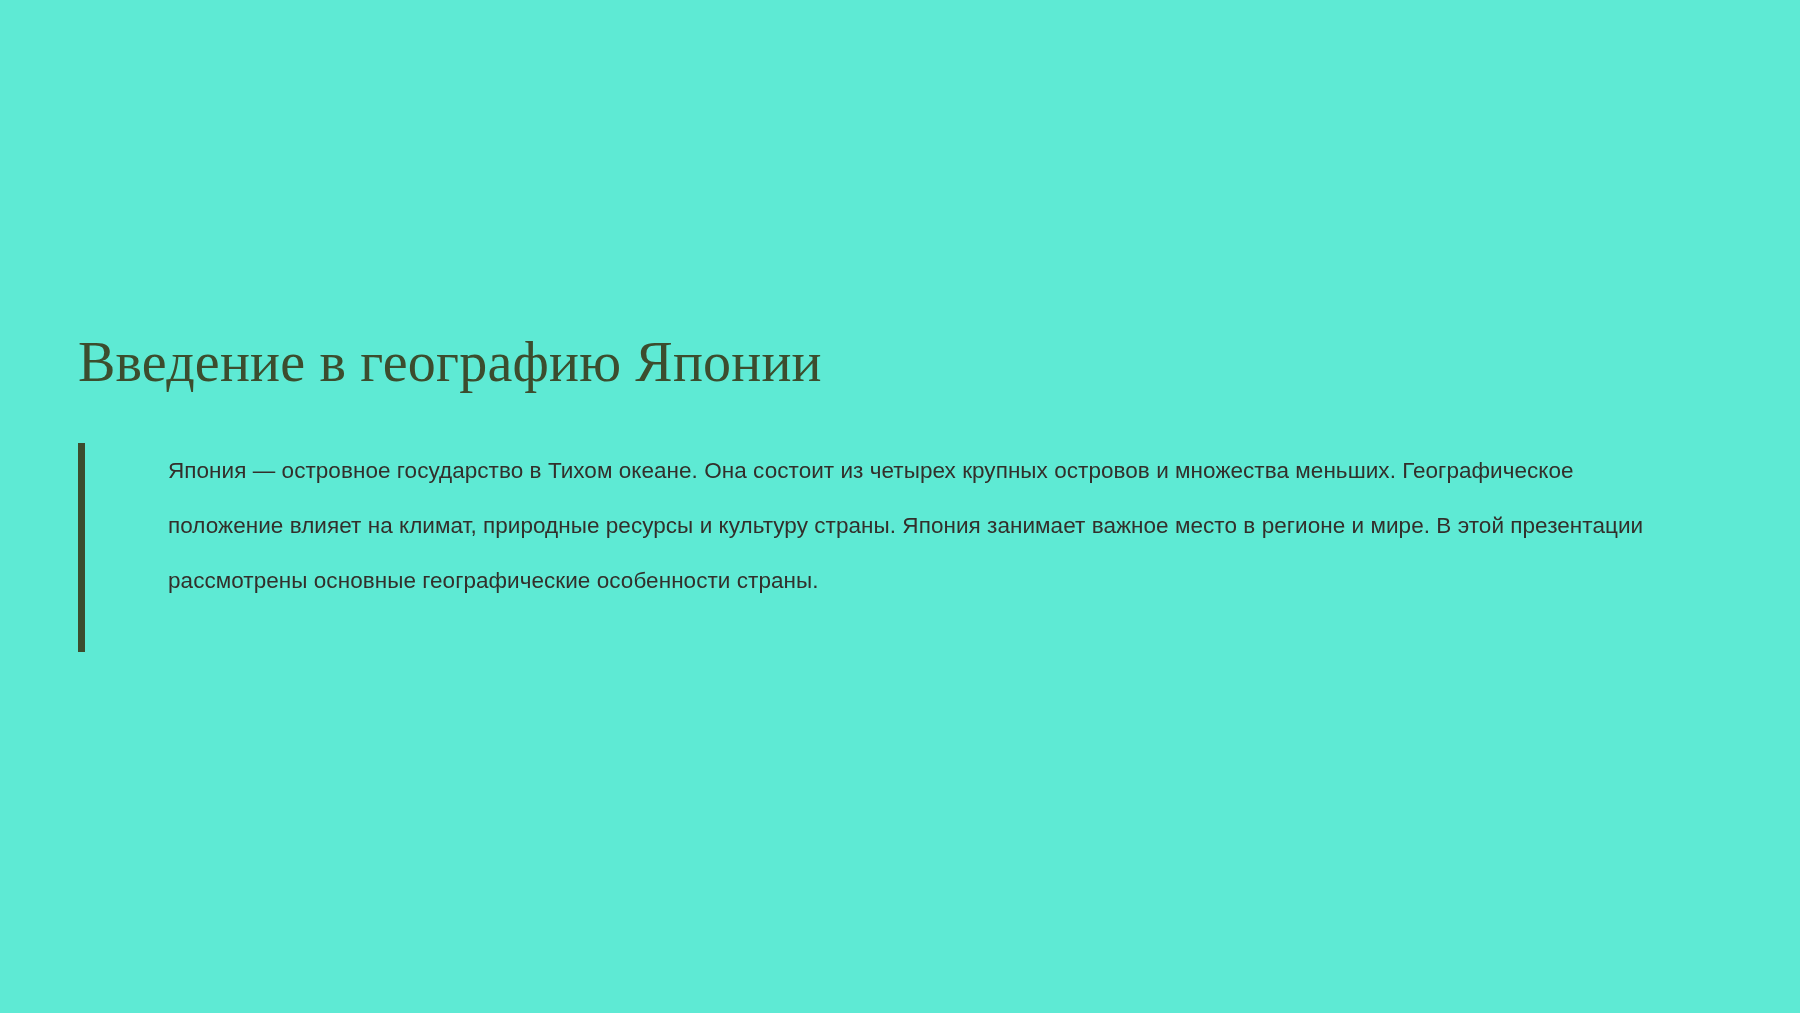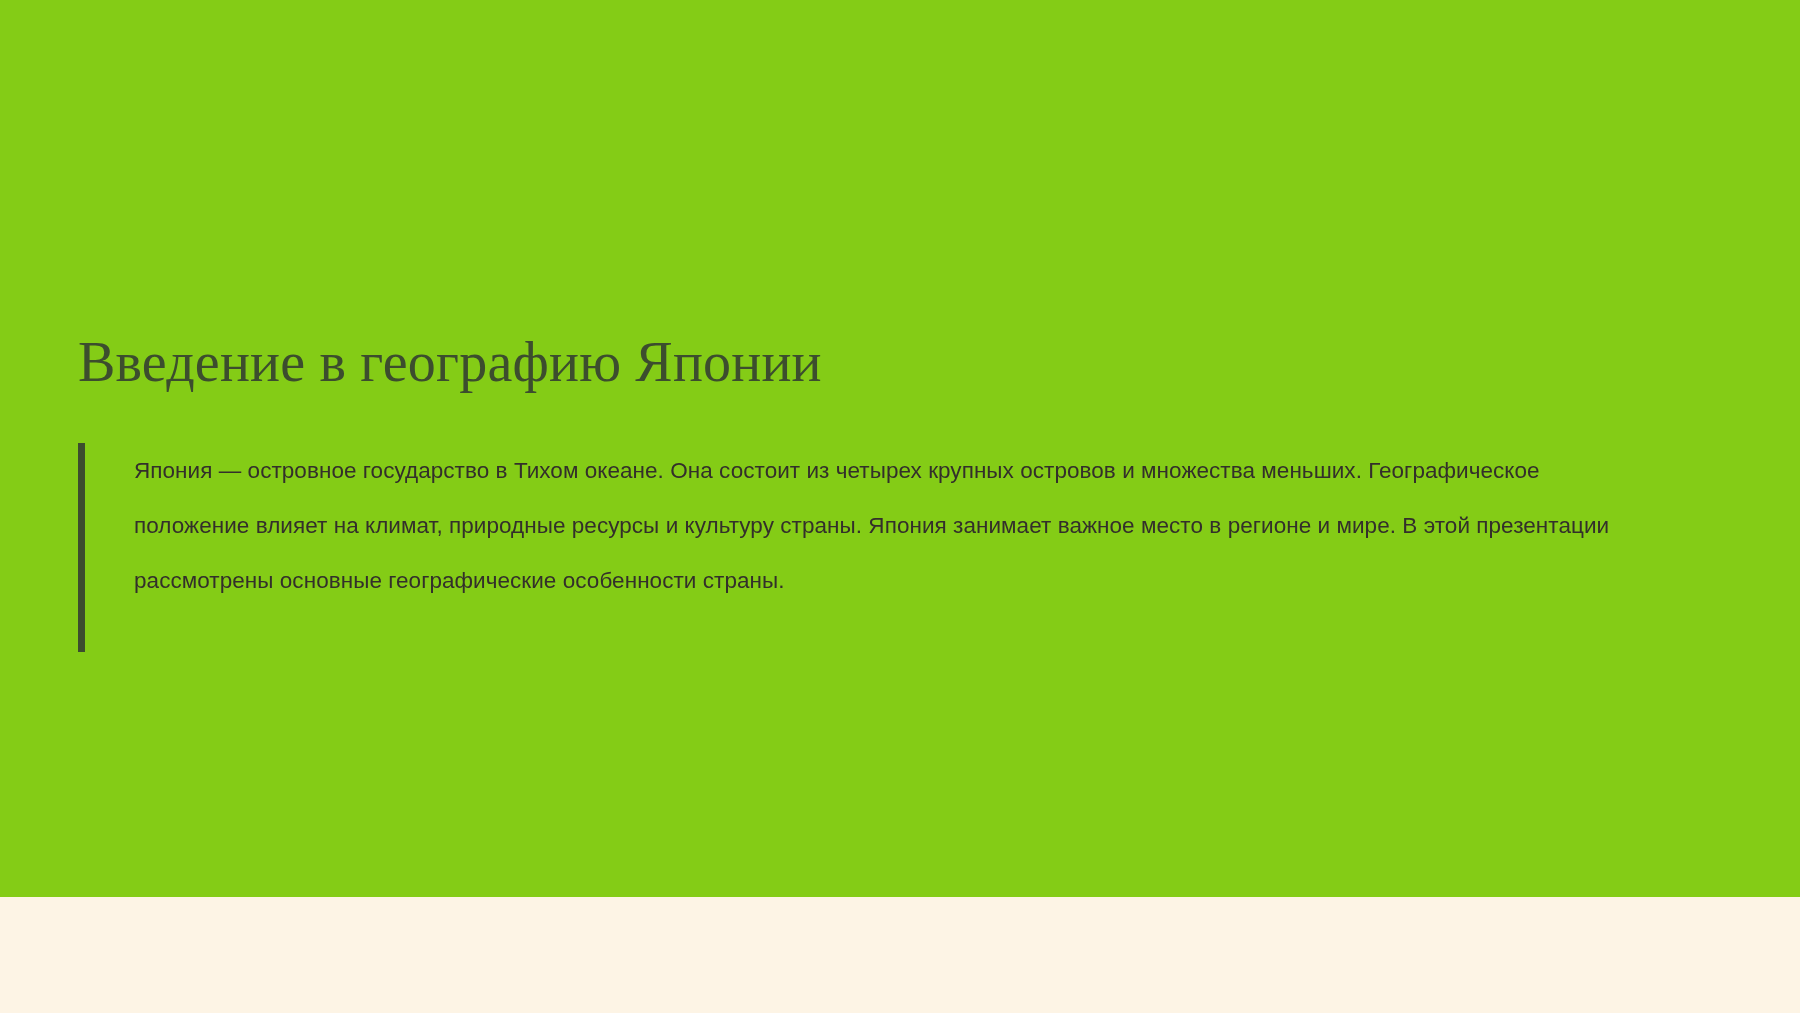--- a/index.html
+++ b/index.html
@@ -13,22 +13,22 @@
     height: 1013px;
     overflow: hidden;
     background: #fdf4e5;
     font-family: "Liberation Sans", "DejaVu Sans", sans-serif;
     -webkit-font-smoothing: antialiased;
   }
 
   .slide {
     position: relative;
     width: 1800px;
-    height: 897px;
-    background: #84cc16;
+    height: 1013px;
+    background: #5eead4;
     box-sizing: border-box;
   }
 
   .slide-content {
     position: absolute;
     left: 78px;
     top: 330px;
     width: 1600px;
   }
 
@@ -39,21 +39,21 @@
     font-size: 56px;
     line-height: 1.16;
     letter-spacing: 0.2px;
     color: #3c4d2e;
     white-space: nowrap;
   }
 
   .body-block {
     margin-top: 48px;
     position: relative;
-    padding-left: 56px;
+    padding-left: 90px;
     min-height: 209px;
     box-sizing: border-box;
   }
 
   .accent-bar {
     position: absolute;
     left: 0;
     top: 0;
     width: 7px;
     height: 209px;

